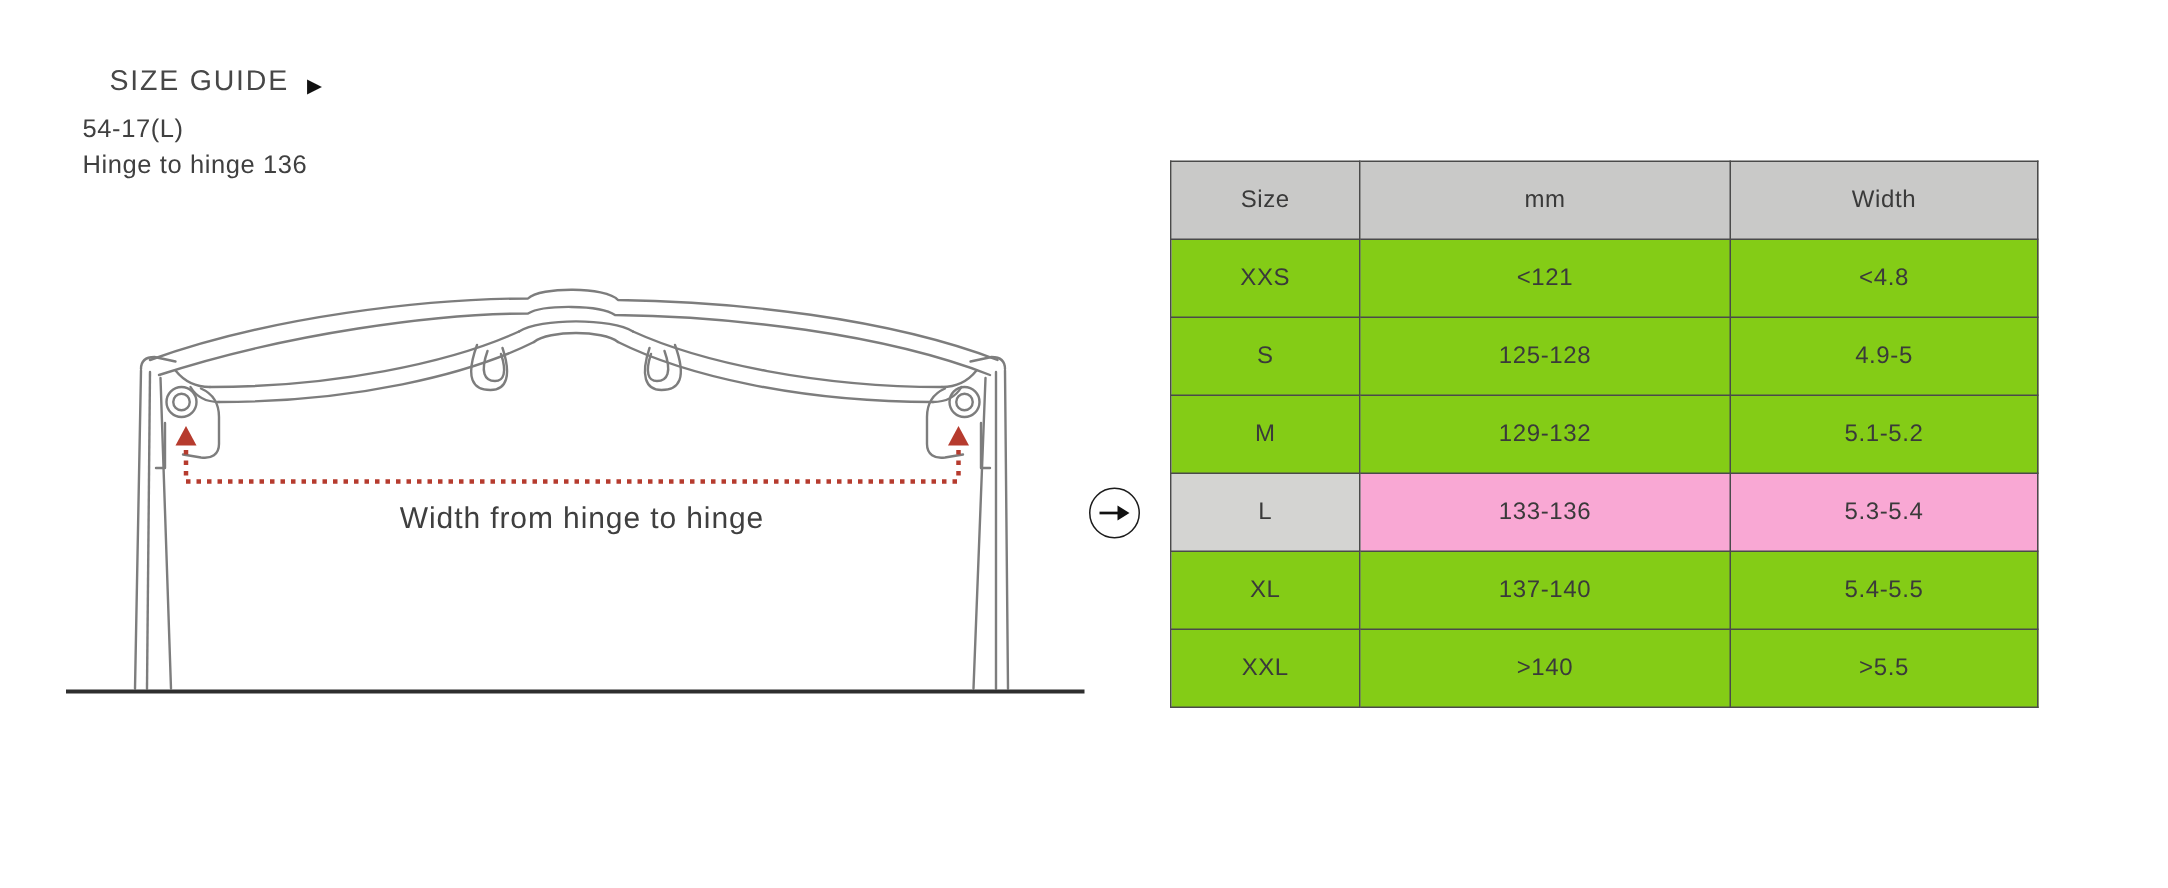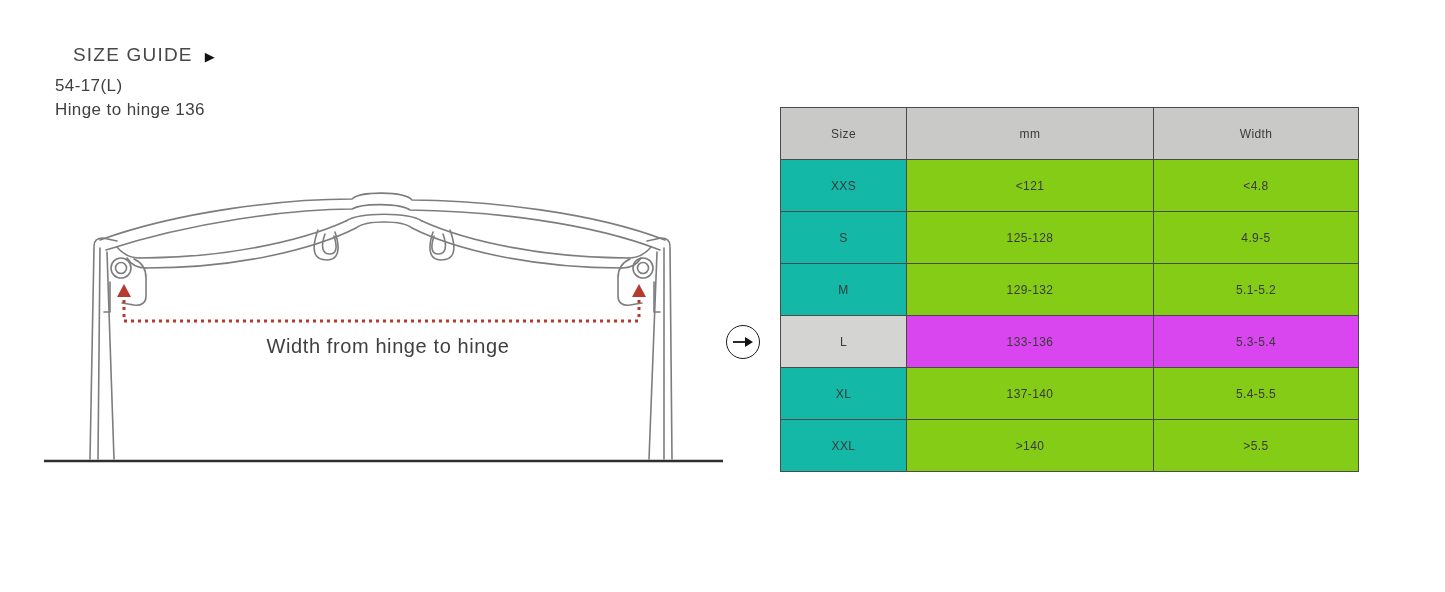--- a/index.html
+++ b/index.html
@@ -31,31 +31,31 @@
   .divider-circle{
     left:726px;top:325px;width:34px;height:34px;border:1.6px solid #1c1c1c;
     border-radius:50%;box-sizing:border-box;
     display:flex;align-items:center;justify-content:center;background:#fff;
   }
 
   
   .size-table{
     left:780px;top:107px;width:578px;
     border-collapse:collapse;table-layout:fixed;
-    font-size:12px;letter-spacing:0.4px;color:#3a3a3a;
+    font-size:16px;letter-spacing:0.4px;color:#3a3a3a;
   }
   .size-table th,.size-table td{
     border:1px solid #4a4a4a;height:51px;text-align:center;vertical-align:middle;
     padding:0;font-weight:400;
   }
   .size-table{border:1.5px solid #3f3f3f;}
   .size-table th{background:#c9c9c8;}
   .size-table td{background:#84cc16;}
-  .size-table td.size-cell{background:#14b8a6;}
-  .size-table tr.highlight td{background:#d946ef;}
+  .size-table td.size-cell{background:#84cc16;}
+  .size-table tr.highlight td{background:#f9a8d4;}
   .size-table tr.highlight td.size-cell{background:#d4d4d2;}
 </style>
 </head>
 <body>
 
 <svg id="diagram-svg" class="abs" width="1445" height="592" viewBox="0 0 1445 592">
   <g stroke="#7d7d7d" stroke-width="1.6" fill="none" stroke-linecap="round" stroke-linejoin="round">
 
     <path d="M100 240 C 180 211, 285 199, 352 199 C 360 191, 404 191, 412 200 C 490 201, 592 212, 665 240"></path>
 

